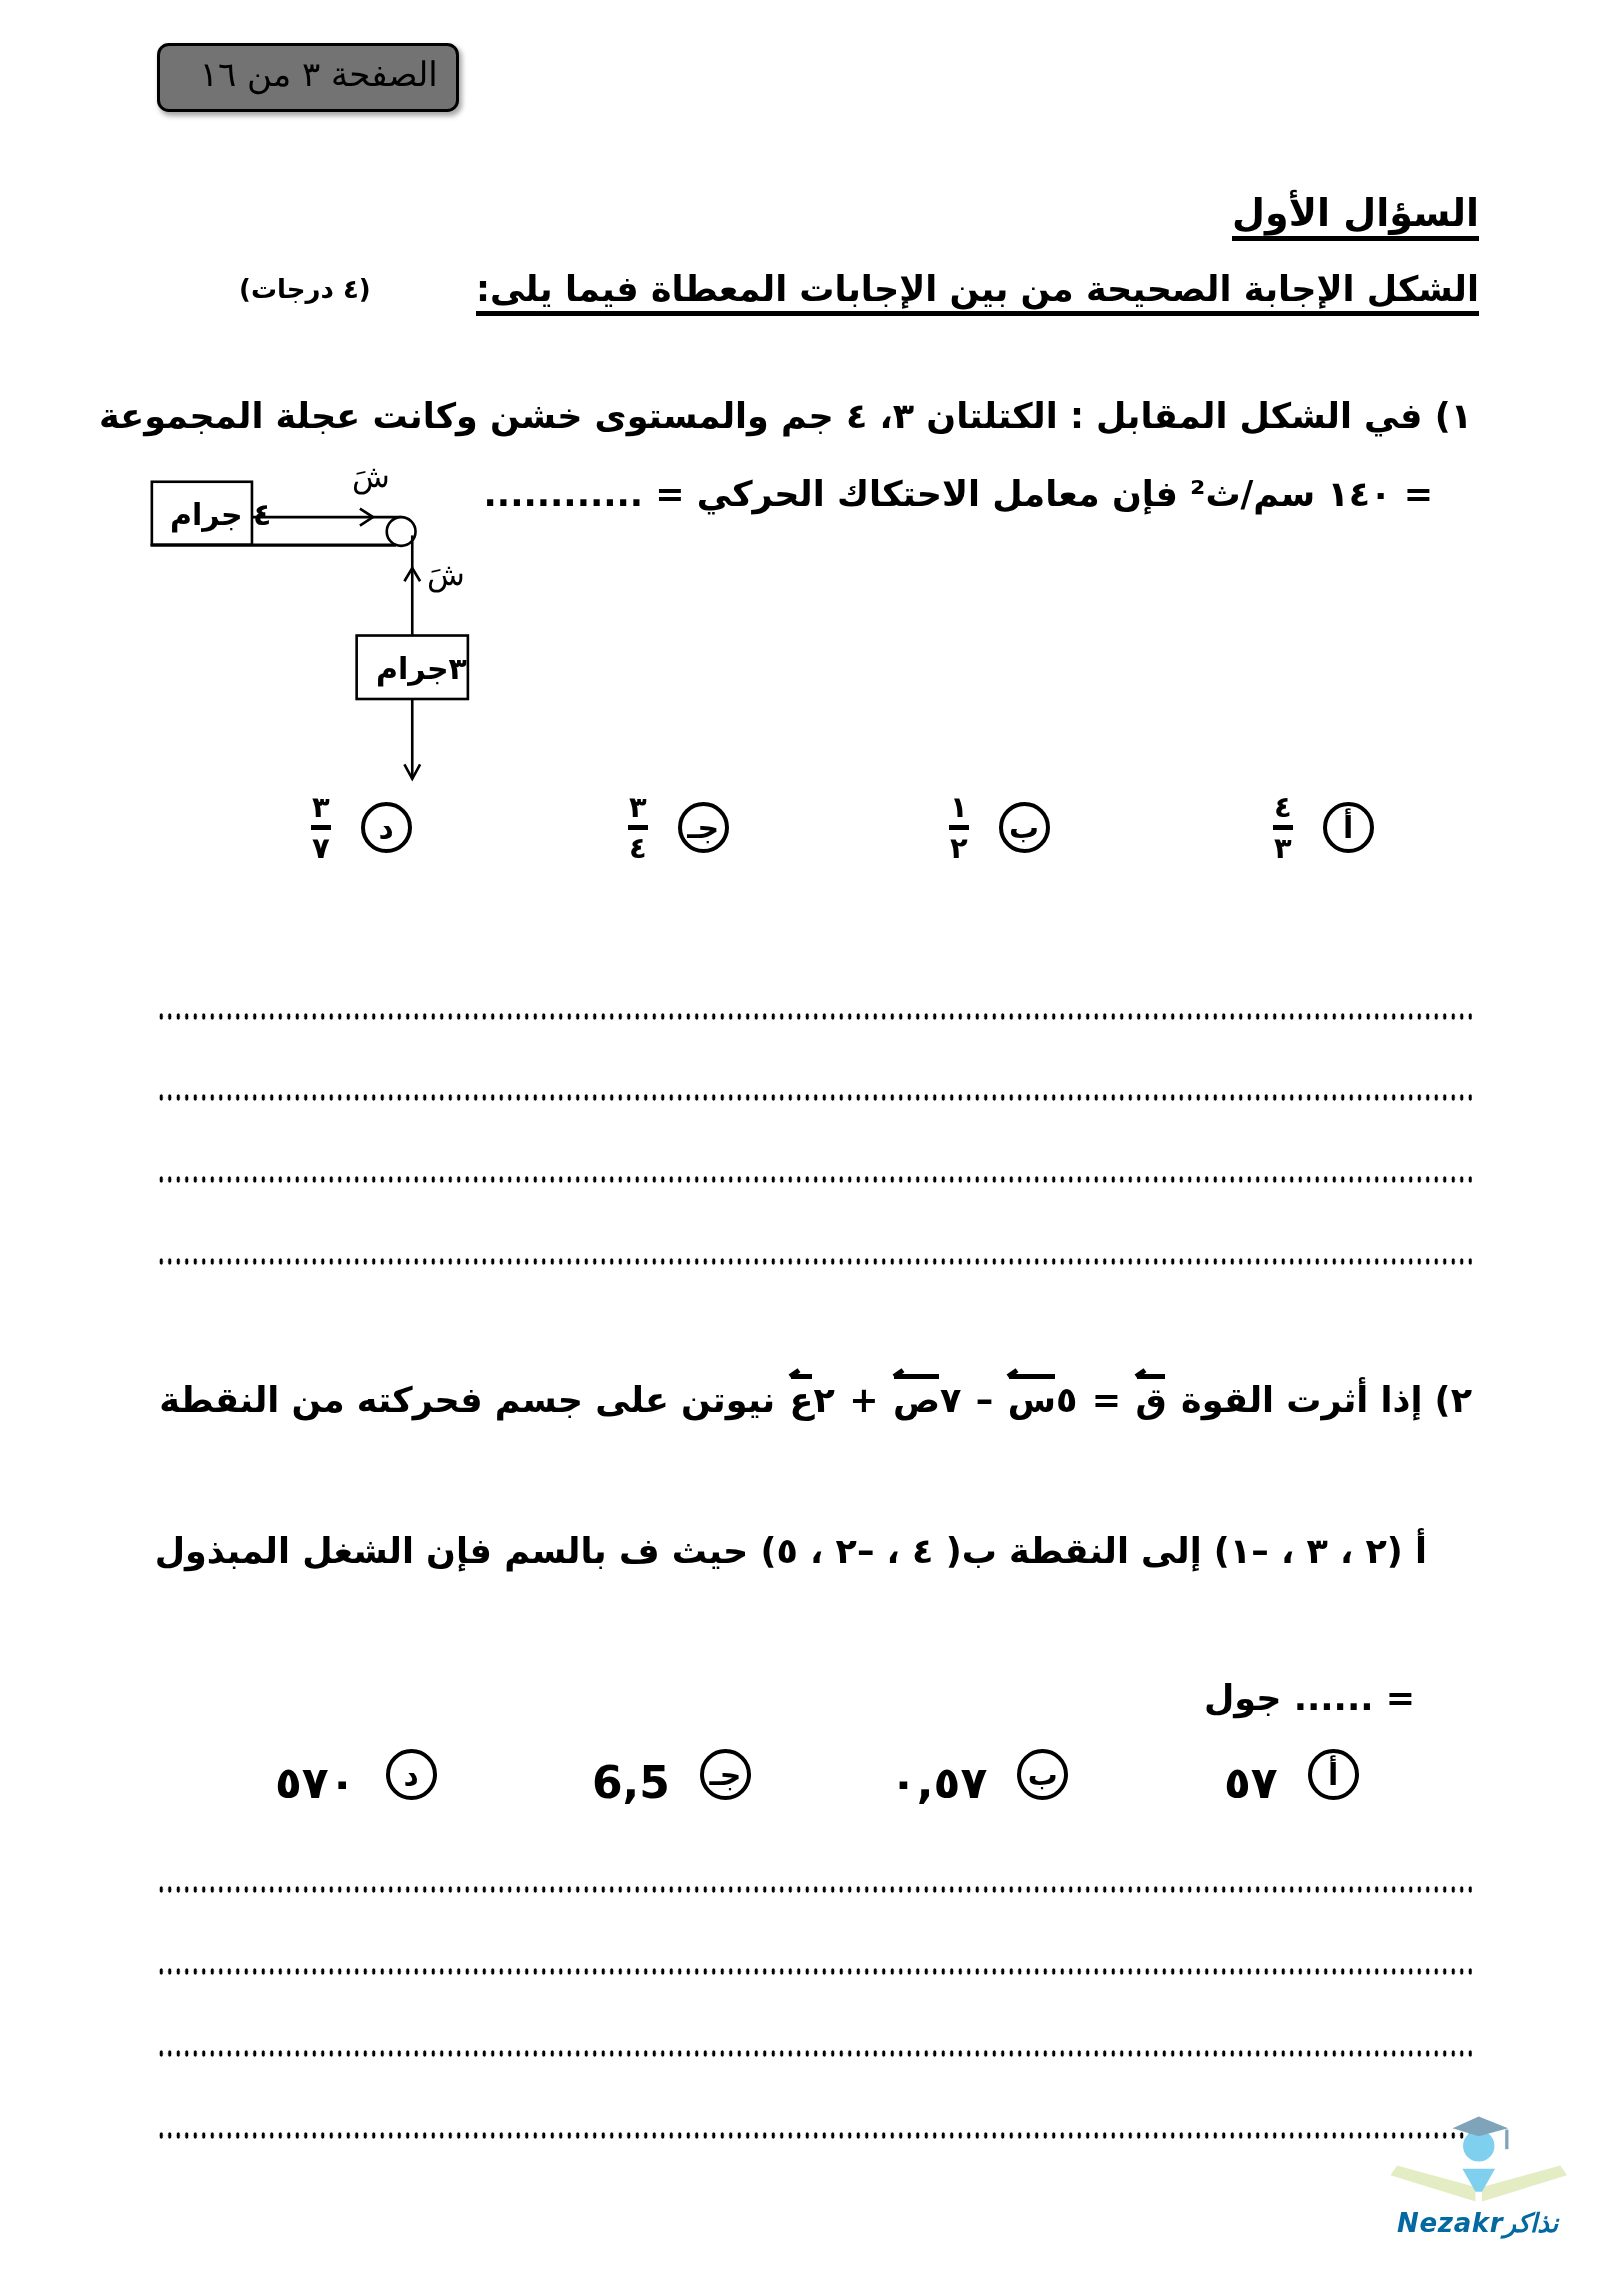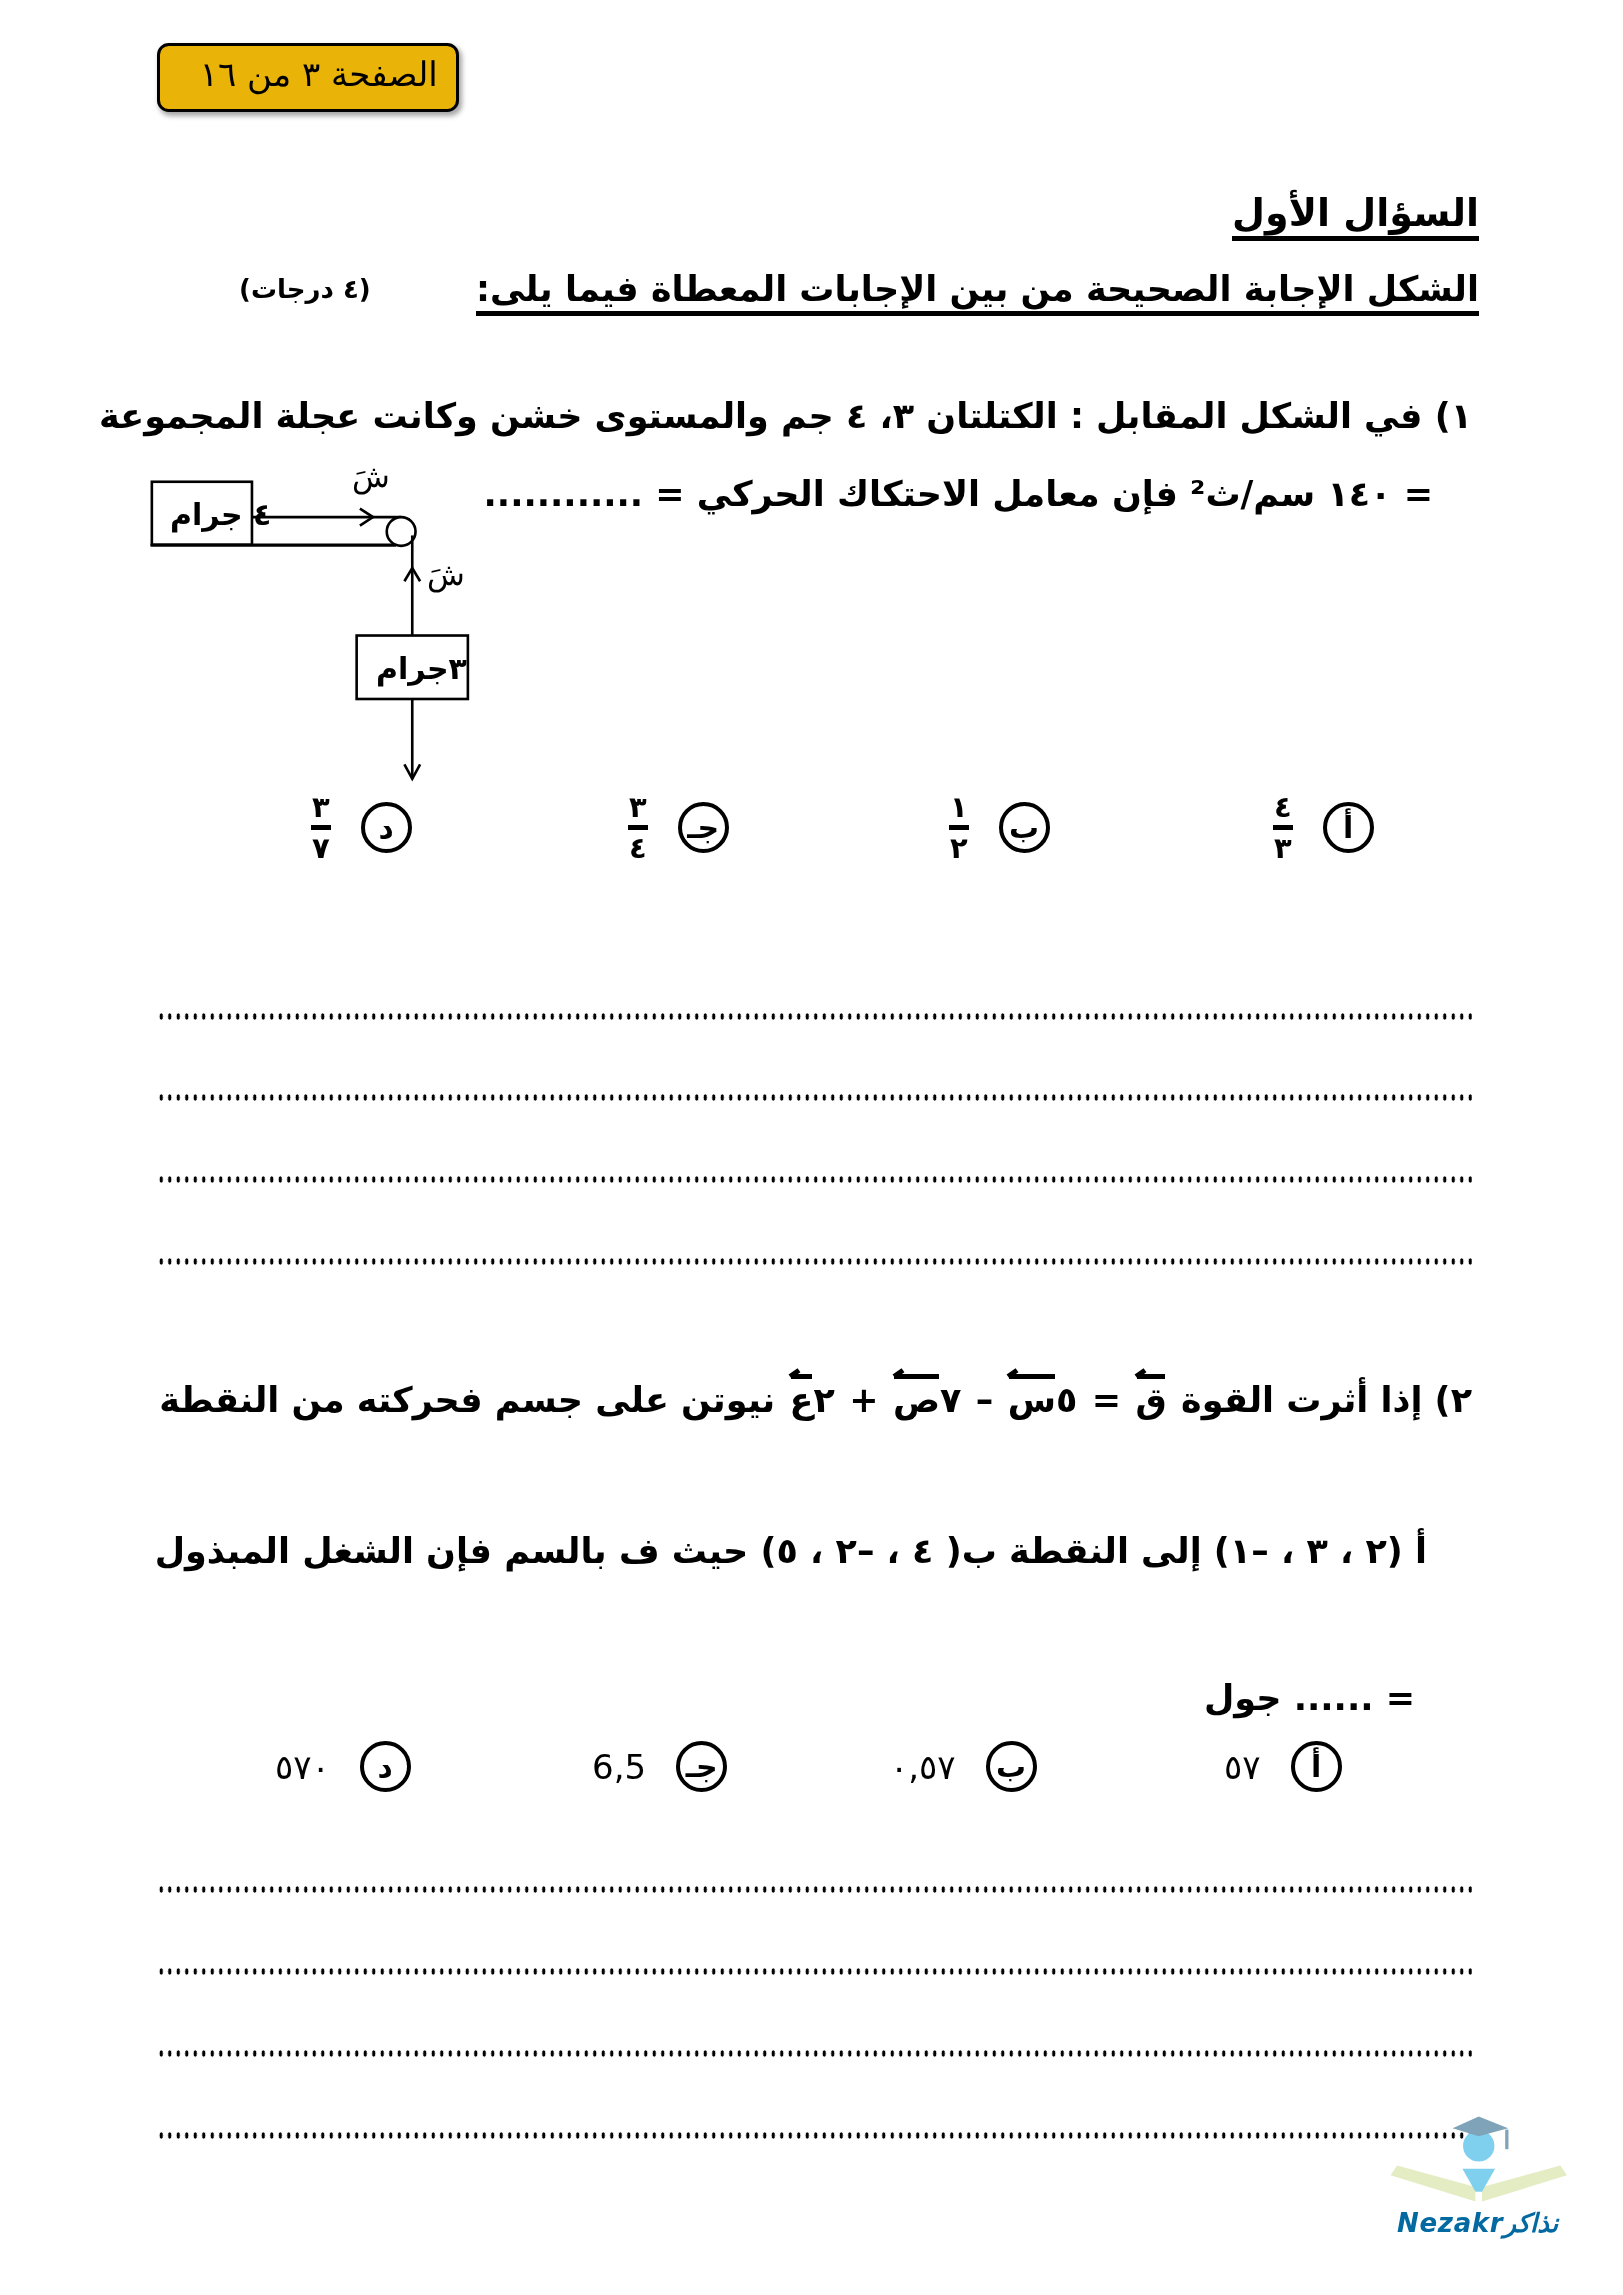--- a/index.html
+++ b/index.html
@@ -1,40 +1,40 @@
 <!DOCTYPE html>
 <html style="font-size:10.5px"><head>
   <meta charset="utf-8">
   <style>
     html, body { margin: 0; padding: 0; background: #ffffff; }
     body { width: 1623px; height: 2295px; position: relative; overflow: hidden;
            font-family: "DejaVu Sans", sans-serif; color: #000; }
     .abs { position: absolute; }
     .rtl { direction: rtl; unicode-bidi: plaintext; white-space: nowrap; }
     .page-box { left: 157px; top: 43px; width: 296px; height: 63px; border: 3.9px solid #000;
-                border-radius: 11.8px; box-shadow: 2.6px 3.9px 5.2px rgba(0,0,0,0.35); background:#eab308; }
+                border-radius: 11.8px; box-shadow: 2.6px 3.9px 5.2px rgba(0,0,0,0.35); background:#737373; }
     .page-box span { position: absolute; right: 18.3px; top: 9.2px; font-family: "DejaVu Serif", serif;
                      font-size: 34px; line-height: 39px; }
     .q-title { right: 144px; top: 190px; font-size: 38px; font-weight: bold;
                border-bottom: 5.2px solid #000; padding-bottom: 0; line-height: 46px; }
     .instr { right: 144px; top: 268px; font-size: 35px; font-weight: bold;
              border-bottom: 5.2px solid #000; line-height: 43px; }
     .marks { left: 239px; top: 268px; font-size: 26px; font-weight: bold; line-height: 43px; }
     .qline { font-size: 35px; font-weight: bold; line-height: 46px; }
     .dots-row { left: 157px; width: 1315px; height: 6.5px;
                 background-image: radial-gradient(ellipse 2px 3.3px at center, #000 80%, transparent 100%);
                 background-size: 8.5px 6.5px; background-repeat: repeat-x; }
     .choice { display: flex; align-items: center; gap: 30px; direction: rtl; }
     .circle { width: 51px; height: 51px; border: 4.6px solid #000; border-radius: 50%;
               display: flex; align-items: center; justify-content: center; box-sizing: border-box;
               font-size: 30px; font-weight: bold; }
     .frac { display: flex; flex-direction: column; align-items: center; font-size: 29px;
             font-weight: bold; line-height: 30px; }
     .frac .bar { width: 19.6px; height: 5.9px; background: #000; margin: 2.6px 0; }
-    .val { font-size: 34px; font-weight: normal; direction: rtl; }
+    .val { font-size: 44px; font-weight: bold; direction: rtl; margin-top: 16px; }
     .vec { position: relative; display: inline-block; }
     .vec::before { content: ""; position: absolute; left: 1.3px; right: 1.3px; top: -2.6px; height: 4.6px;
                    background: #000; }
     .vec::after { content: ""; position: absolute; left: -1.3px; top: -9.2px; width: 10.5px; height: 4.6px;
                   background: #000; transform: rotate(-35deg); transform-origin: right center; }
     .logo-text { font-family: "DejaVu Sans", sans-serif; font-weight: bold; font-style: italic;
                  font-size: 26px; color: #0369a1; letter-spacing: 0.7px; }
   </style>
 </head>
 <body>

